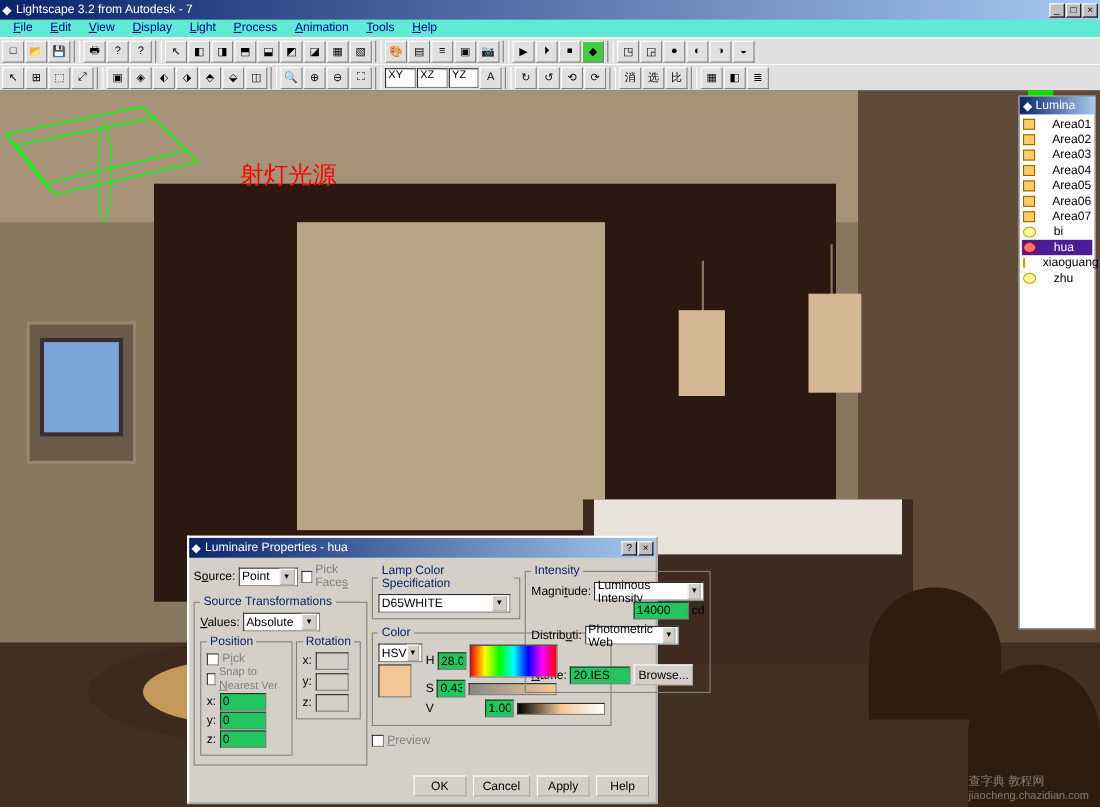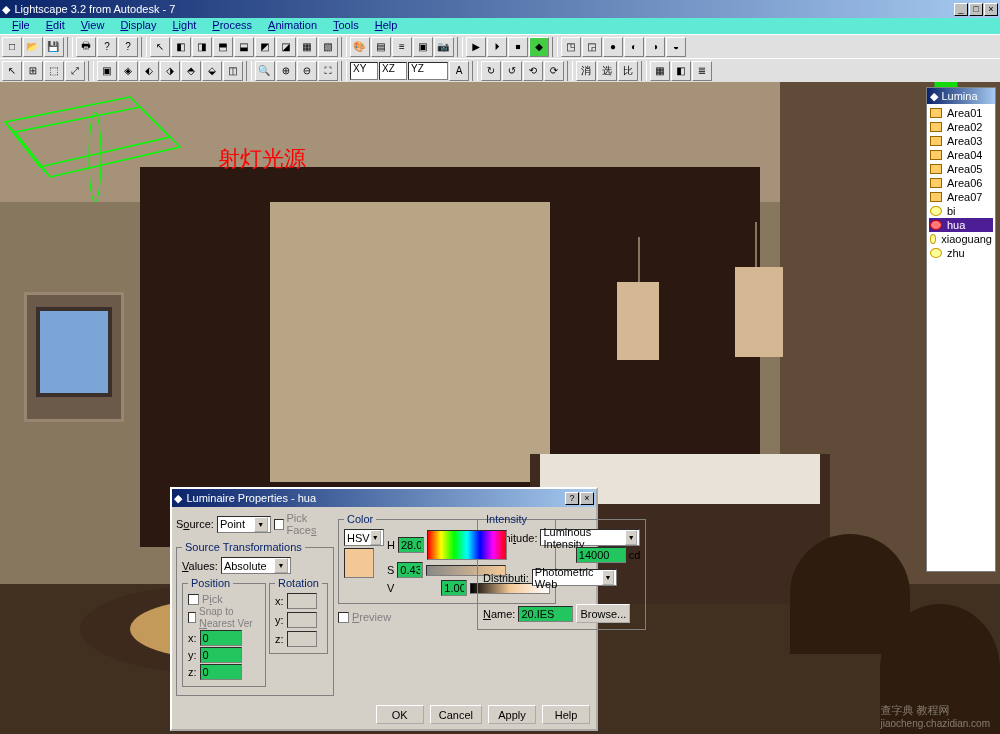--- a/index.html
+++ b/index.html
@@ -39,21 +39,21 @@
 .lamp-shade { position: absolute; width: 42px; height: 78px; background: #d4b894; }
 .lamp-arm { position: absolute; width: 2px; height: 50px; background: #8a7560; }
 .annotation { position: absolute; color: #ff0000; font-size: 22px; font-family: Liberation Sans, sans-serif; }
 
 .wire { position: absolute; stroke: #00ff00; fill: none; }
 
 
 .treepanel { position: absolute; top: 5px; right: 4px; width: 70px; height: 485px; background: #fff; border: 1px solid #808080; }
 .tree-title { background: linear-gradient(to right, #0a246a, #a6caf0); color: #fff; height: 16px; display: flex; align-items: center; padding: 0 3px; gap: 3px; font-size: 10px; }
 .tree-body { padding: 2px; }
-.tree-item { display: flex; align-items: center; gap: 5px; padding: 1px; font-size: 10px; }
+.tree-item { display: flex; align-items: center; gap: 16px; padding: 1px; font-size: 10px; }
 .tree-item.sel { background: #4c1d95; color: #fff; }
 .tree-ico { width: 12px; height: 10px; background: #ffcc66; border: 1px solid #996600; }
 .tree-ico.bulb { background: #ffff99; border-radius: 50%; border: 1px solid #cc9900; }
 .tree-ico.bulb-r { background: #ff7777; border-radius: 50%; border: 1px solid #cc0000; }
 
 
 .dialog { position: absolute; top: 405px; left: 170px; width: 428px; background: #d4d0c8; border: 2px outset #fff; }
 .dialog .titlebar { height: 18px; font-size: 11px; }
 .dialog-body { display: flex; padding: 4px; gap: 4px; }
 .col { display: flex; flex-direction: column; gap: 2px; }
@@ -153,21 +153,21 @@
   <div class="tbtn">⬙</div>
   <div class="tbtn">◫</div>
   <div class="tsep"></div>
   <div class="tbtn">🔍</div>
   <div class="tbtn">⊕</div>
   <div class="tbtn">⊖</div>
   <div class="tbtn">⛶</div>
   <div class="tsep"></div>
   <div class="tsel" style="width:28px">XY </div>
   <div class="tsel" style="width:28px">XZ </div>
-  <div class="tsel" style="width:40px">YZ </div>
+  <div class="tsel" style="width:27px">YZ </div>
   <div class="tbtn">A</div>
   <div class="tsep"></div>
   <div class="tbtn">↻</div>
   <div class="tbtn">↺</div>
   <div class="tbtn">⟲</div>
   <div class="tbtn">⟳</div>
   <div class="tsep"></div>
   <div class="tbtn">消</div>
   <div class="tbtn">选</div>
   <div class="tbtn">比</div>
@@ -334,20 +334,27 @@
                   <span class="lbl">z:</span>
                   <input class="input" style="width: 30px; background: rgb(212, 208, 200);">
                 </div>
             </fieldset>
           </div>
         </fieldset>
       </div>
 
       <div class="col" style="width:135px">
         <fieldset>
+          <legend>Lamp Color Specification</legend>
+          <div class="select" style="width:120px">
+            <span>D65WHITE</span>
+              <div class="sel-arrow">▼</div>
+            </div>
+        </fieldset>
+        <fieldset>
           <legend>Color</legend>
           <div class="row" style="align-items:flex-start">
             <div class="col">
               <div class="select" style="width:40px">
                 <span>HSV</span>
                   <div class="sel-arrow">▼</div>
                 </div>
               <div class="colorsq"></div>
             </div>
             <div class="col" style="gap:0">

